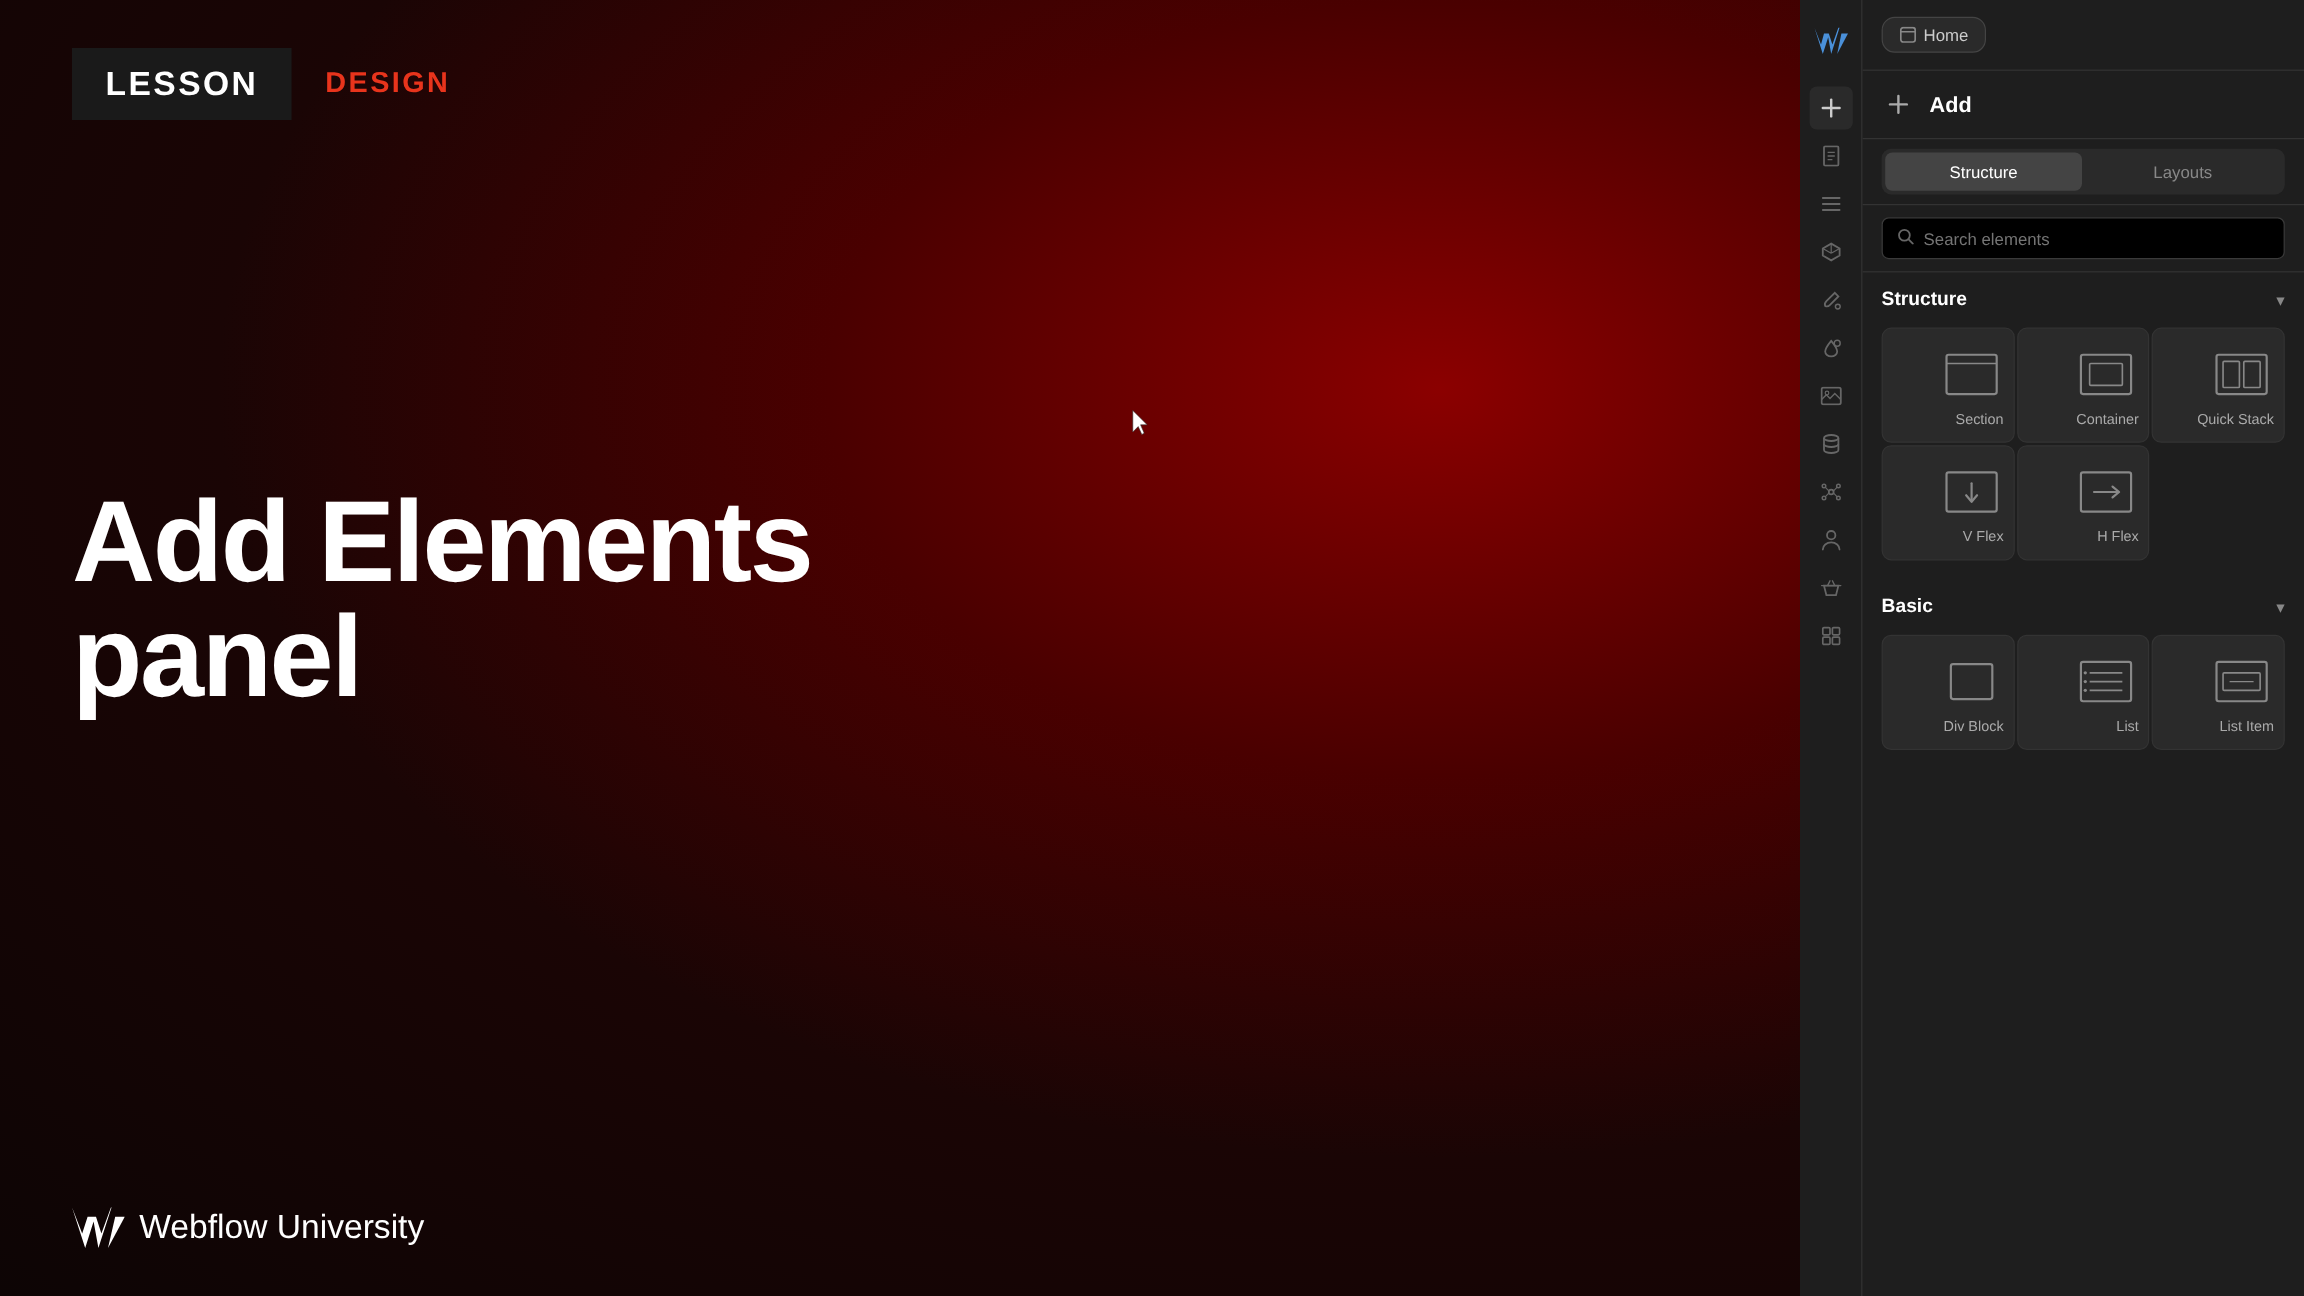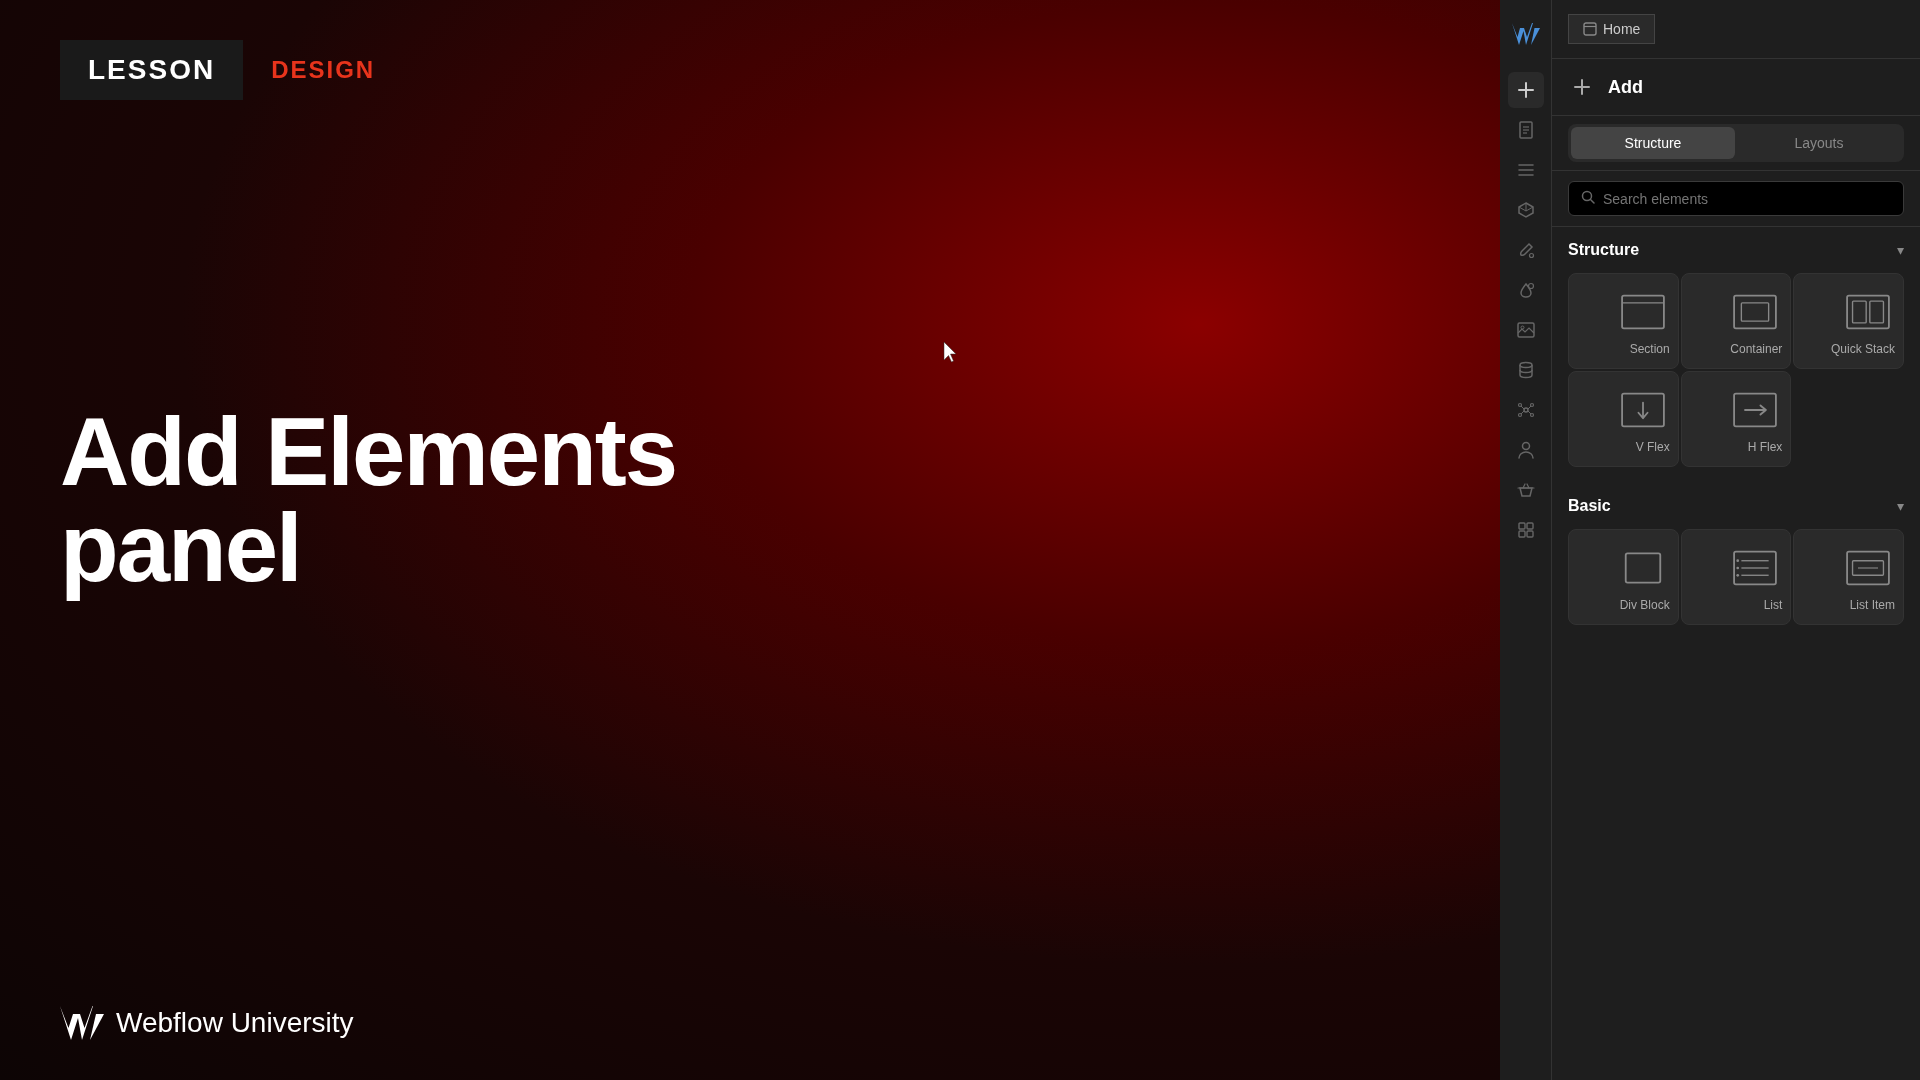--- a/index.html
+++ b/index.html
@@ -155,21 +155,21 @@
     }
 
     .home-btn {
       display: flex;
       align-items: center;
       gap: 6px;
       background: #2a2a2a;
       border: 1px solid #444;
       color: #ccc;
       padding: 6px 14px;
-      border-radius: 0;
+      border-radius: 11px;
       font-size: 14px;
       cursor: pointer;
     }
 
     
     .add-section {
       padding: 14px 16px;
       border-bottom: 1px solid #333;
       display: flex;
       align-items: center;

